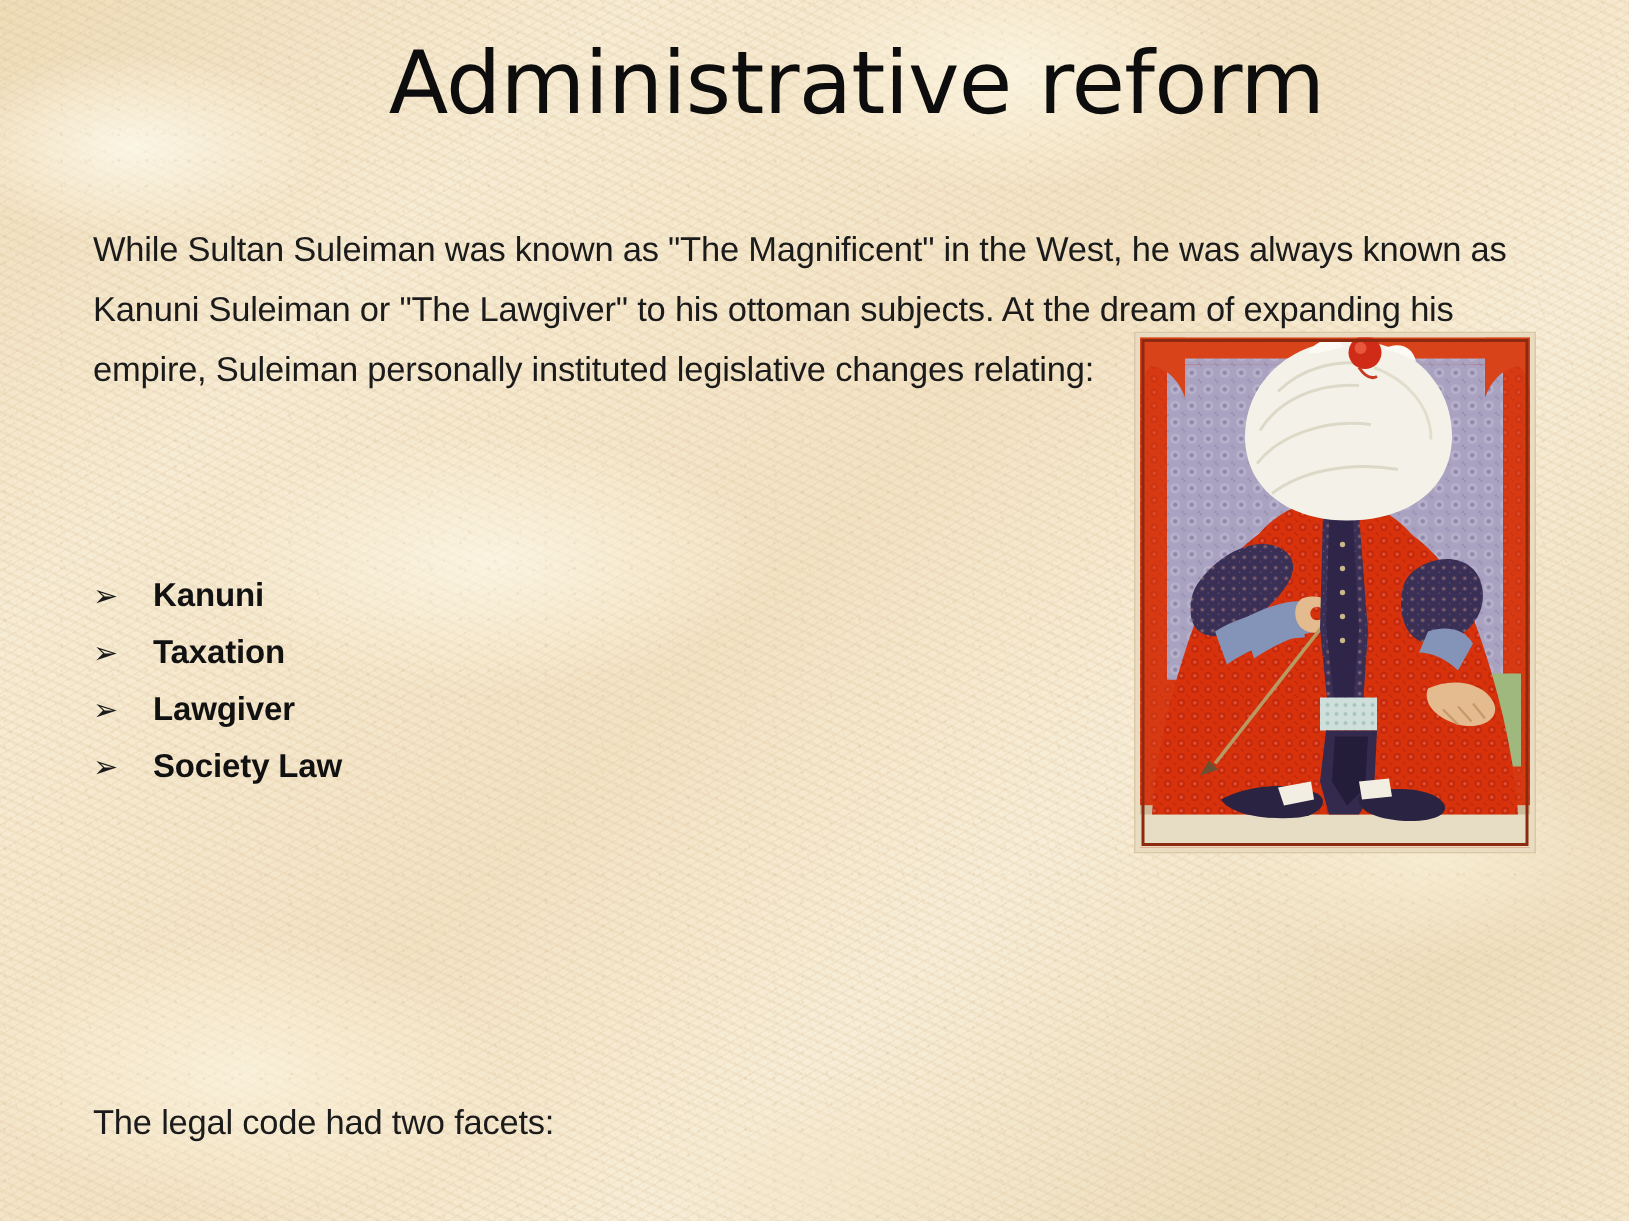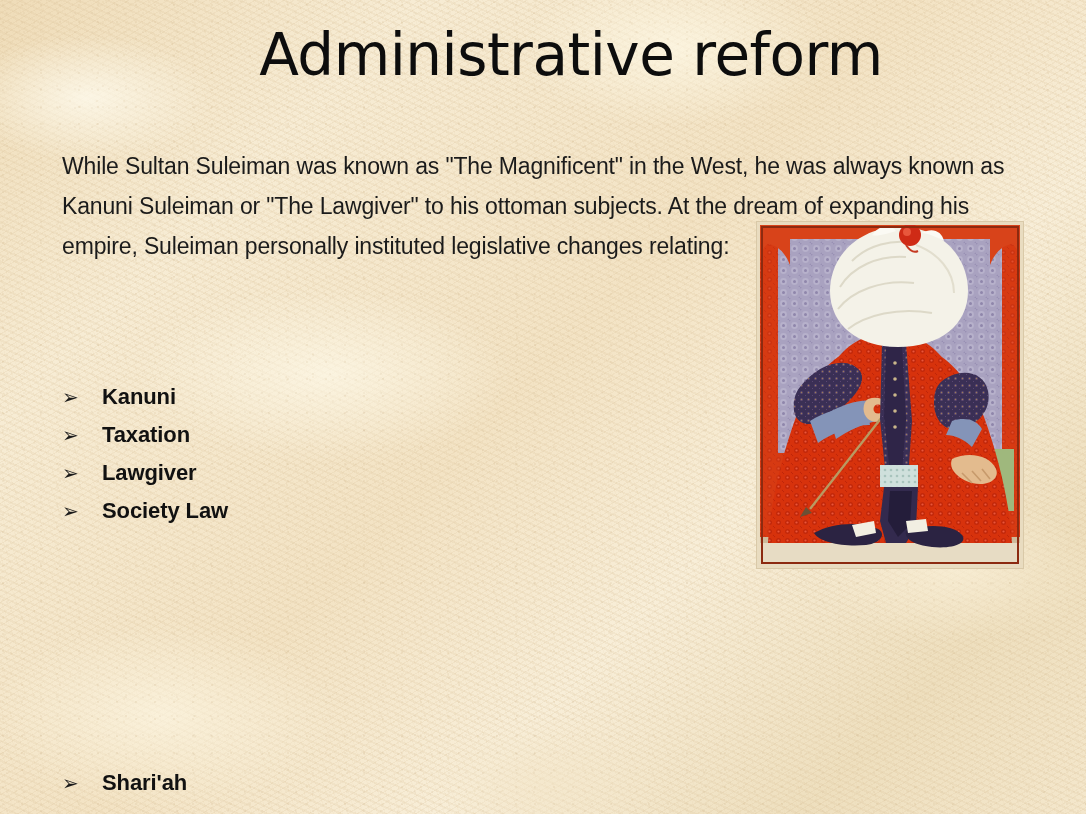--- a/index.html
+++ b/index.html
@@ -145,20 +145,21 @@
     <li class="bullet-item">
       <span class="bullet-marker">➢</span>
       <span class="bullet-label">Lawgiver</span>
     </li>
     <li class="bullet-item">
       <span class="bullet-marker">➢</span>
       <span class="bullet-label">Society Law</span>
     </li>
   </ul>
 
+  <div class="para" id="facets-lead">The legal code had two facets:</div>
 
   <ul class="bullet-list" id="facets-list">
     <li class="bullet-item">
       <span class="bullet-marker">➢</span>
       <span class="bullet-label">Shari'ah</span>
     </li>
 
   </ul>
 
   <figure id="portrait-figure">

